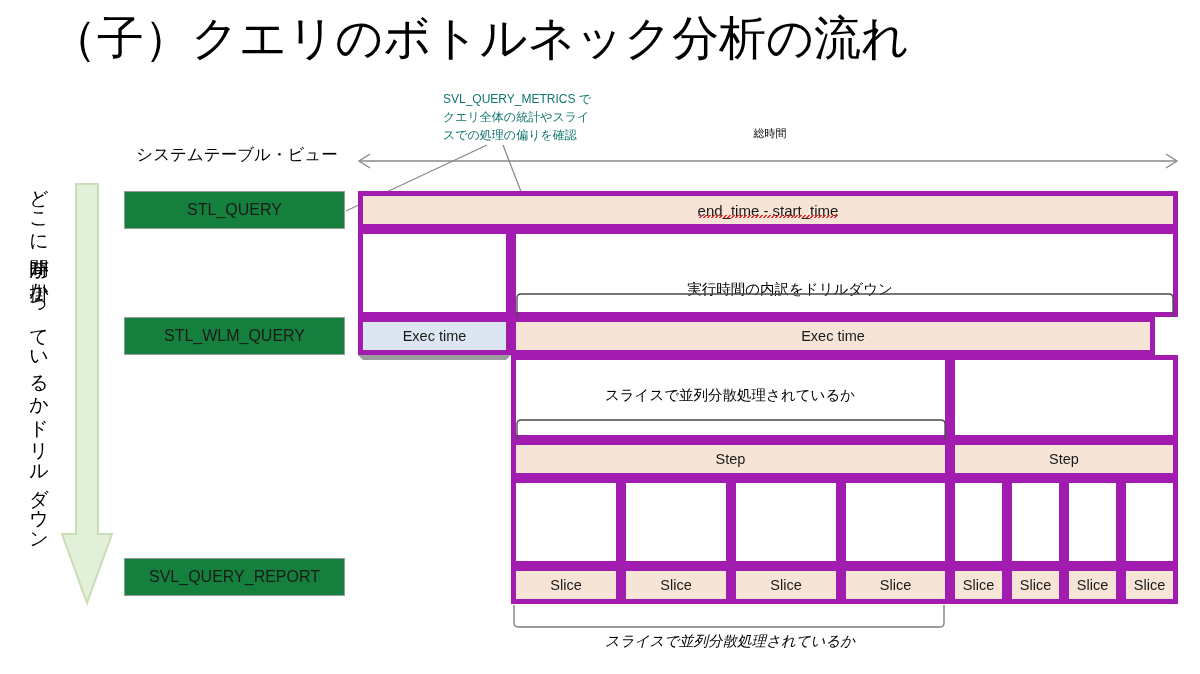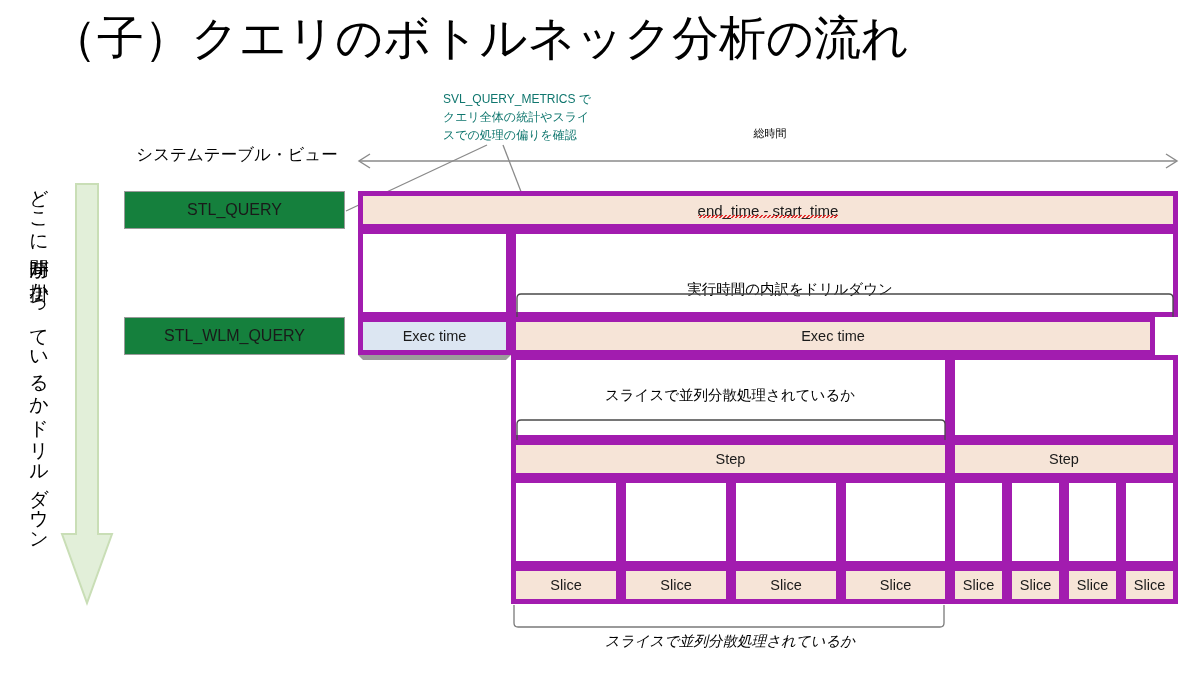--- a/index.html
+++ b/index.html
@@ -113,20 +113,21 @@
   <svg class="abs" id="drilldown-arrow" width="54" height="424" viewBox="0 0 54 424">
     <polygon points="16,2 38,2 38,352 52,352 27,421 2,352 16,352" fill="#E2EFD9" stroke="#C9DEB6" stroke-width="2"></polygon>
   </svg>
 
   <div class="abs" id="vertical-caption">どこに時間が掛かっているかドリルダウン</div>
 
   <div class="abs" id="systables-header">システムテーブル・ビュー</div>
 
   <div class="abs tbl-box" style="top:191px">STL_QUERY</div>
   <div class="abs tbl-box" style="top:317px">STL_WLM_QUERY</div>
+  <div class="abs tbl-box" style="top:558px">SVL_QUERY_REPORT</div>
 
   <div class="abs" id="total-time-label">総時間</div>
   <svg class="abs" id="total-time-axis" width="832" height="22" viewBox="0 0 832 22">
     <line x1="8" y1="11" x2="824" y2="11" stroke="#8A8A8A" stroke-width="1.4"></line>
     <polyline points="18,4 7,11 18,18" fill="none" stroke="#8A8A8A" stroke-width="1.4"></polyline>
     <polyline points="814,4 825,11 814,18" fill="none" stroke="#8A8A8A" stroke-width="1.4"></polyline>
   </svg>
 
   <div class="abs" id="metrics-callout">
     <div>SVL_QUERY_METRICS で</div>

